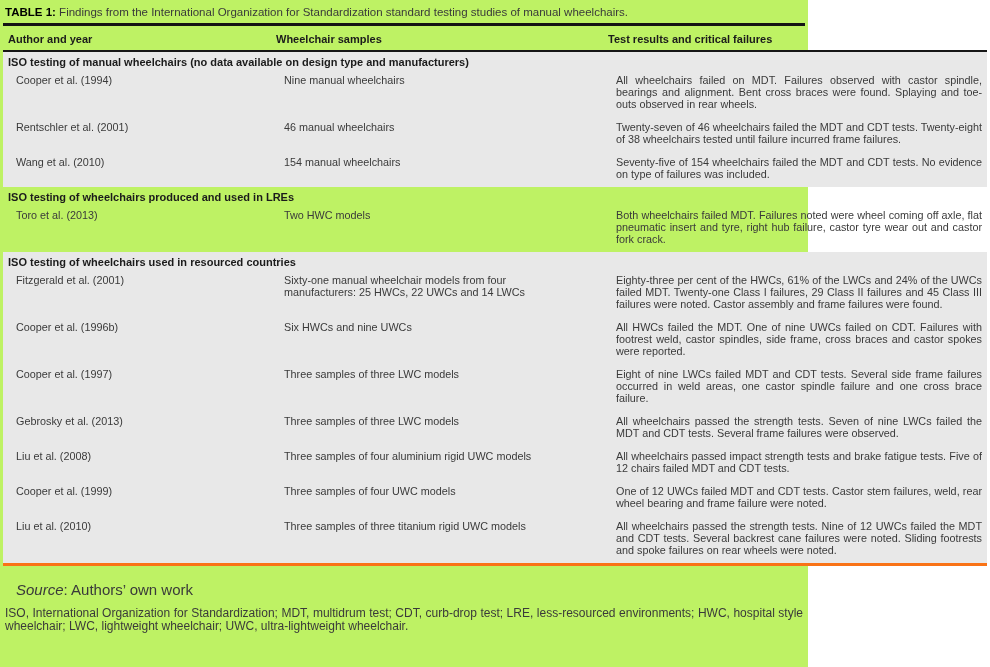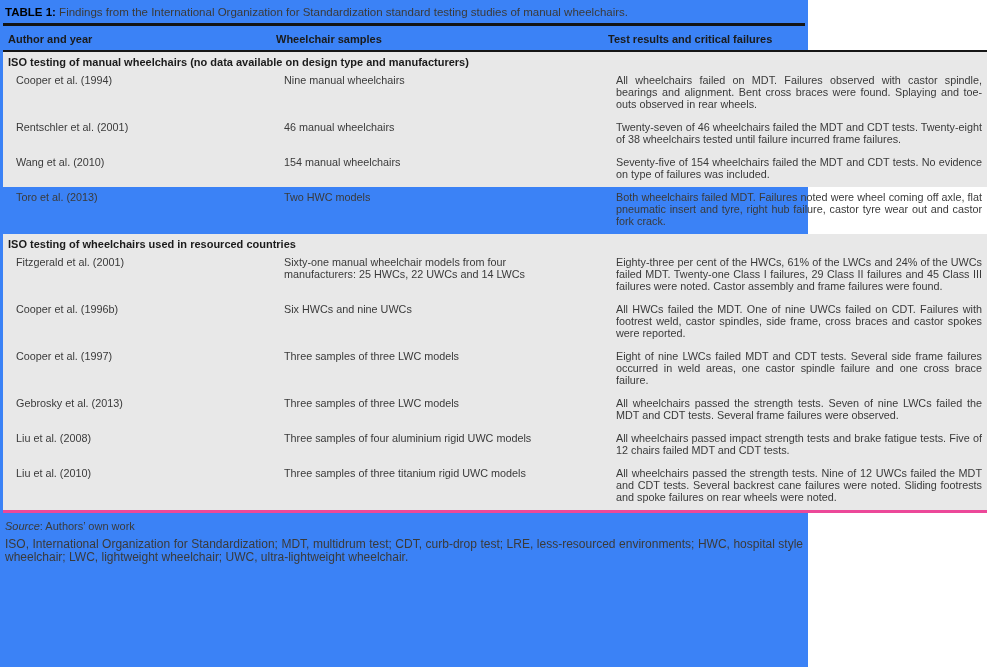--- a/index.html
+++ b/index.html
@@ -1,33 +1,33 @@
 <!DOCTYPE html>
 <html><head>
 <meta charset="utf-8">
 <style>
   html, body { margin: 0; padding: 0; background: #ffffff; }
   body {
     width: 990px; height: 667px; overflow: hidden;
     font-family: "Liberation Sans", sans-serif;
     color: #3a3a3a;
   }
-  .page { width: 808px; height: 667px; box-sizing: border-box; padding: 0 3px; background: #3b82f6; }
+  .page { width: 808px; height: 667px; box-sizing: border-box; padding: 0 3px; background: #bef264; }
 
   .caption {
     font-size: 11.5px; line-height: 13px;
     padding: 6px 2px 4px 2px;
     border-bottom: 3px solid #141414;
     color: #3a3a3a;
   }
   .caption .b { font-weight: bold; color: #000; }
 
   table.findings {
     width: 984px; border-collapse: collapse; table-layout: fixed;
-    border-bottom: 3px solid #ec4899;
+    border-bottom: 3px solid #f97316;
   }
   col.c1 { width: 268px; }
   col.c2 { width: 332px; }
   col.c3 { width: 384px; }
 
   thead th {
     font-size: 11px; line-height: 12px; font-weight: bold; color: #1b1b1b;
     text-align: left; vertical-align: top;
     padding: 7px 5px 5px 5px;
     border-bottom: 2px solid #161616;
@@ -39,21 +39,21 @@
     font-weight: bold; color: #1b1b1b; font-size: 11px;
     padding: 4px 5px 2px 5px;
   }
   tr.data-row td { padding: 4px 8px 7px 13px; }
   tr.data-row td.cell-samples { padding-right: 64px; }
   tr.data-row td.cell-results { text-align: justify; padding-right: 5px; }
 
   .shaded td { background: #e8e8e8; }
 
   .footer { padding: 7px 2px 0 2px; }
-  .source-line { font-size: 11px; line-height: 12px; margin: 0; }
+  .source-line { font-size: 15px; line-height: 12px; margin: 11px; }
   .source-line .i { font-style: italic; }
   .abbrev-line {
     font-size: 12px; line-height: 12.5px;
     margin: 6px 0 0 0; text-align: justify;
   }
 </style>
 </head>
 <body>
 
 <div class="page">
@@ -89,20 +89,23 @@
         <td class="cell-author">Rentschler et al. (2001)</td>
         <td class="cell-samples">46 manual wheelchairs</td>
         <td class="cell-results">Twenty-seven of 46 wheelchairs failed the MDT and CDT tests. Twenty-eight of 38 wheelchairs tested until failure incurred frame failures.</td>
       </tr>
       <tr class="data-row shaded">
         <td class="cell-author">Wang et al. (2010)</td>
         <td class="cell-samples">154 manual wheelchairs</td>
         <td class="cell-results">Seventy-five of 154 wheelchairs failed the MDT and CDT tests. No evidence on type of failures was included.</td>
       </tr>
 
+      <tr class="section-row">
+        <td colspan="3">ISO testing of wheelchairs produced and used in LREs</td>
+      </tr>
       <tr class="data-row">
         <td class="cell-author">Toro et al. (2013)</td>
         <td class="cell-samples">Two HWC models</td>
         <td class="cell-results">Both wheelchairs failed MDT. Failures noted were wheel coming off axle, flat pneumatic insert and tyre, right hub failure, castor tyre wear out and castor fork crack.</td>
       </tr>
 
       <tr class="section-row shaded">
         <td colspan="3">ISO testing of wheelchairs used in resourced countries</td>
       </tr>
       <tr class="data-row shaded">
@@ -124,20 +127,25 @@
         <td class="cell-author">Gebrosky et al. (2013)</td>
         <td class="cell-samples">Three samples of three LWC models</td>
         <td class="cell-results">All wheelchairs passed the strength tests. Seven of nine LWCs failed the MDT and CDT tests. Several frame failures were observed.</td>
       </tr>
       <tr class="data-row shaded">
         <td class="cell-author">Liu et al. (2008)</td>
         <td class="cell-samples">Three samples of four aluminium rigid UWC models</td>
         <td class="cell-results">All wheelchairs passed impact strength tests and brake fatigue tests. Five of 12 chairs failed MDT and CDT tests.</td>
       </tr>
       <tr class="data-row shaded">
+        <td class="cell-author">Cooper et al. (1999)</td>
+        <td class="cell-samples">Three samples of four UWC models</td>
+        <td class="cell-results">One of 12 UWCs failed MDT and CDT tests. Castor stem failures, weld, rear wheel bearing and frame failure were noted.</td>
+      </tr>
+      <tr class="data-row shaded">
         <td class="cell-author">Liu et al. (2010)</td>
         <td class="cell-samples">Three samples of three titanium rigid UWC models</td>
         <td class="cell-results">All wheelchairs passed the strength tests. Nine of 12 UWCs failed the MDT and CDT tests. Several backrest cane failures were noted. Sliding footrests and spoke failures on rear wheels were noted.</td>
       </tr>
     </tbody>
   </table>
 
   <div class="footer">
     <p class="source-line">
       <span class="i">Source</span><span>: Authors’ own work</span>

